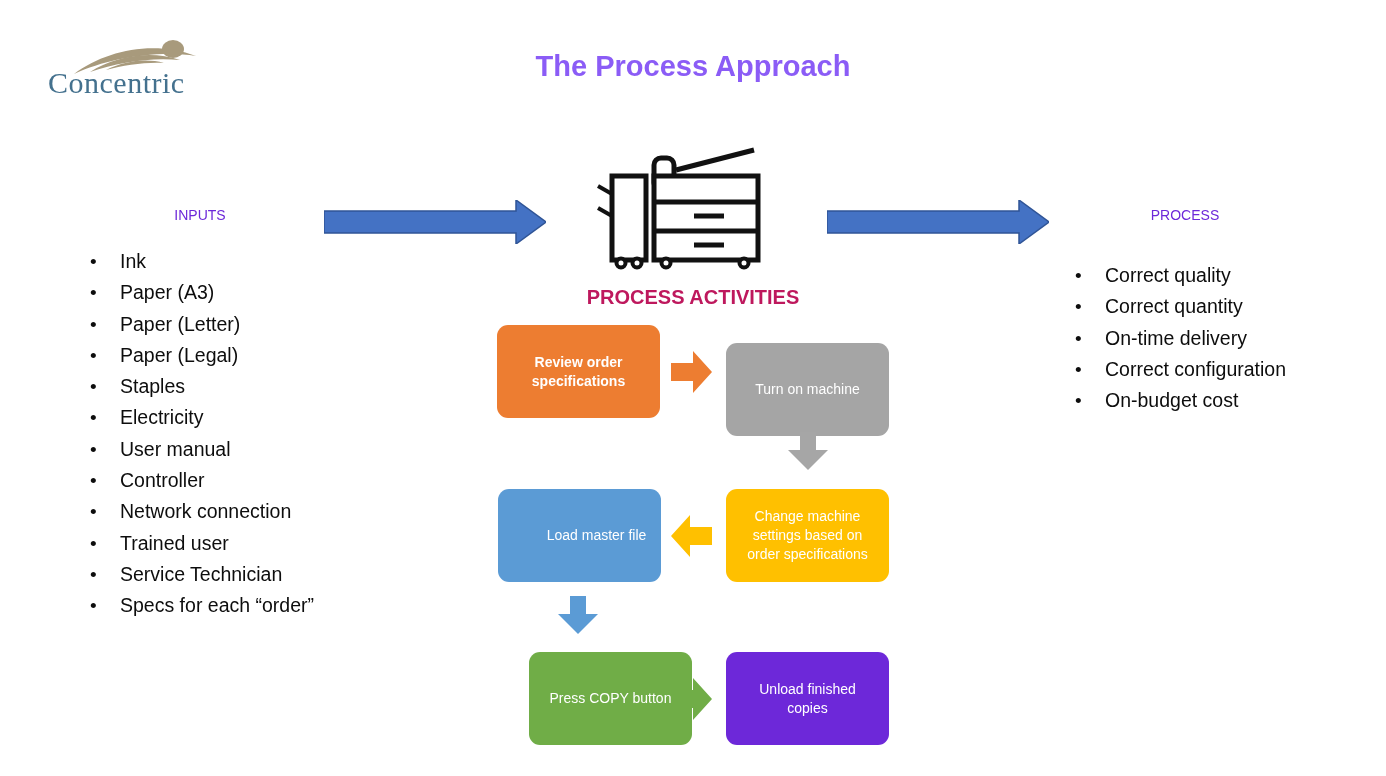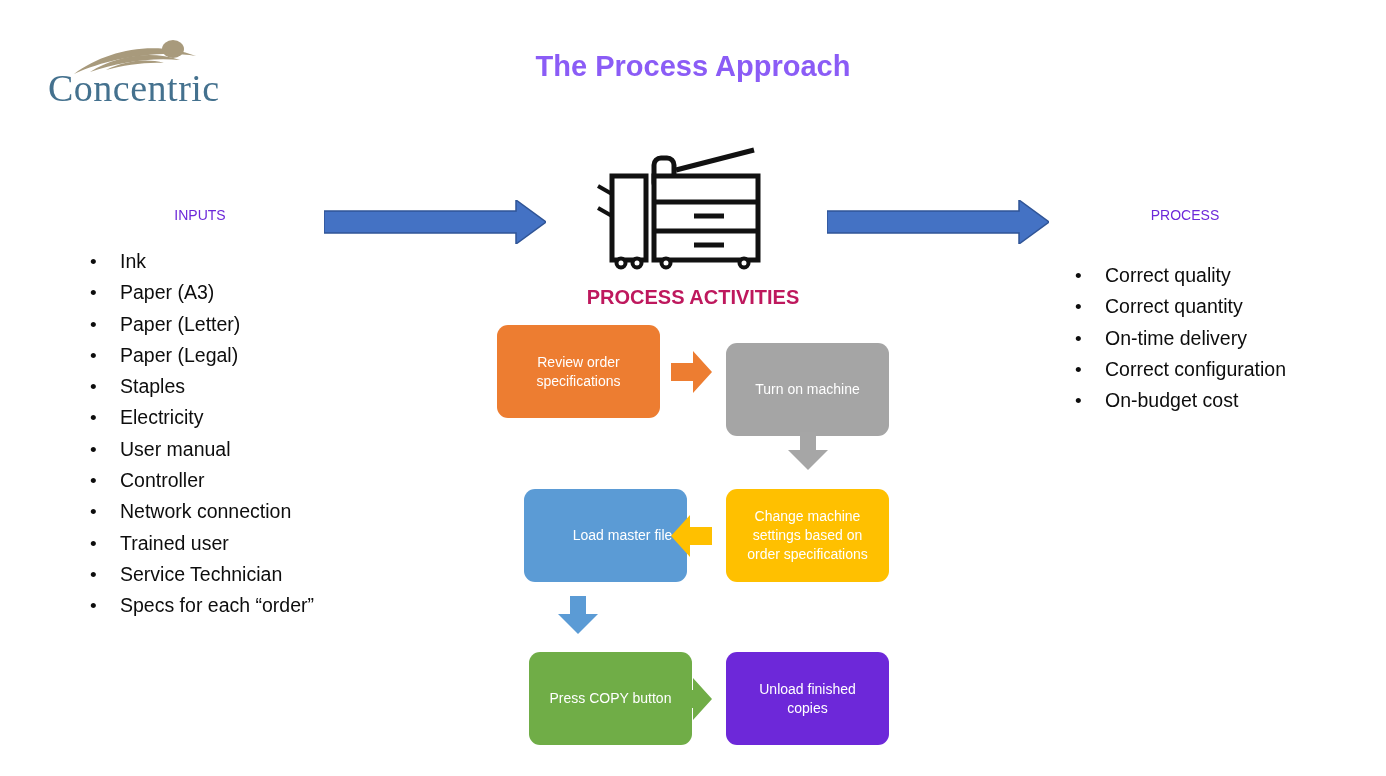--- a/index.html
+++ b/index.html
@@ -24,21 +24,21 @@
     font-weight: 700;
     color: #8b5cf6;
   }
 
   
   .logo { position: absolute; left: 48px; top: 34px; width: 170px; height: 74px; }
   .logo-swoosh { position: absolute; left: 24px; top: 4px; }
   .logo-text {
     position: absolute; left: 0; top: 32px;
     font-family: "Liberation Serif", serif;
-    font-size: 38px;
+    font-size: 30px;
     color: #44718E;
     letter-spacing: 0.5px;
   }
 
   
   .section-heading {
     position: absolute;
     width: 200px;
     text-align: center;
     font-size: 14px;
@@ -90,23 +90,23 @@
     border-radius: 11px;
     color: #ffffff;
     font-size: 14px;
     line-height: 1.35;
     display: flex;
     align-items: center;
     justify-content: center;
     text-align: center;
     padding: 8px 12px;
   }
-  .fc-box-r1c1 { left: 497px; top: 325px; }
+  .fc-box-r1c1 { left: 497px; top: 325px; font-weight: bold; }
   .fc-box-r1c2 { left: 726px; top: 343px; }
-  .fc-box-r2c1 { left: 524px; top: 489px; padding-left: 46px; }
+  .fc-box-r2c1 { left: 498px; top: 489px; padding-left: 46px; }
   .fc-box-r2c2 { left: 726px; top: 489px; }
   .fc-box-r3c1 { left: 497px; top: 652px; }
   .fc-box-r3c2 { left: 726px; top: 652px; }
 
   
   .conn { position: absolute; }
   .conn-0 { left: 671px; top: 351px; }
   .conn-1 { left: 788px; top: 432px; }
   .conn-2 { left: 671px; top: 515px; }
   .conn-3 { left: 558px; top: 596px; }

